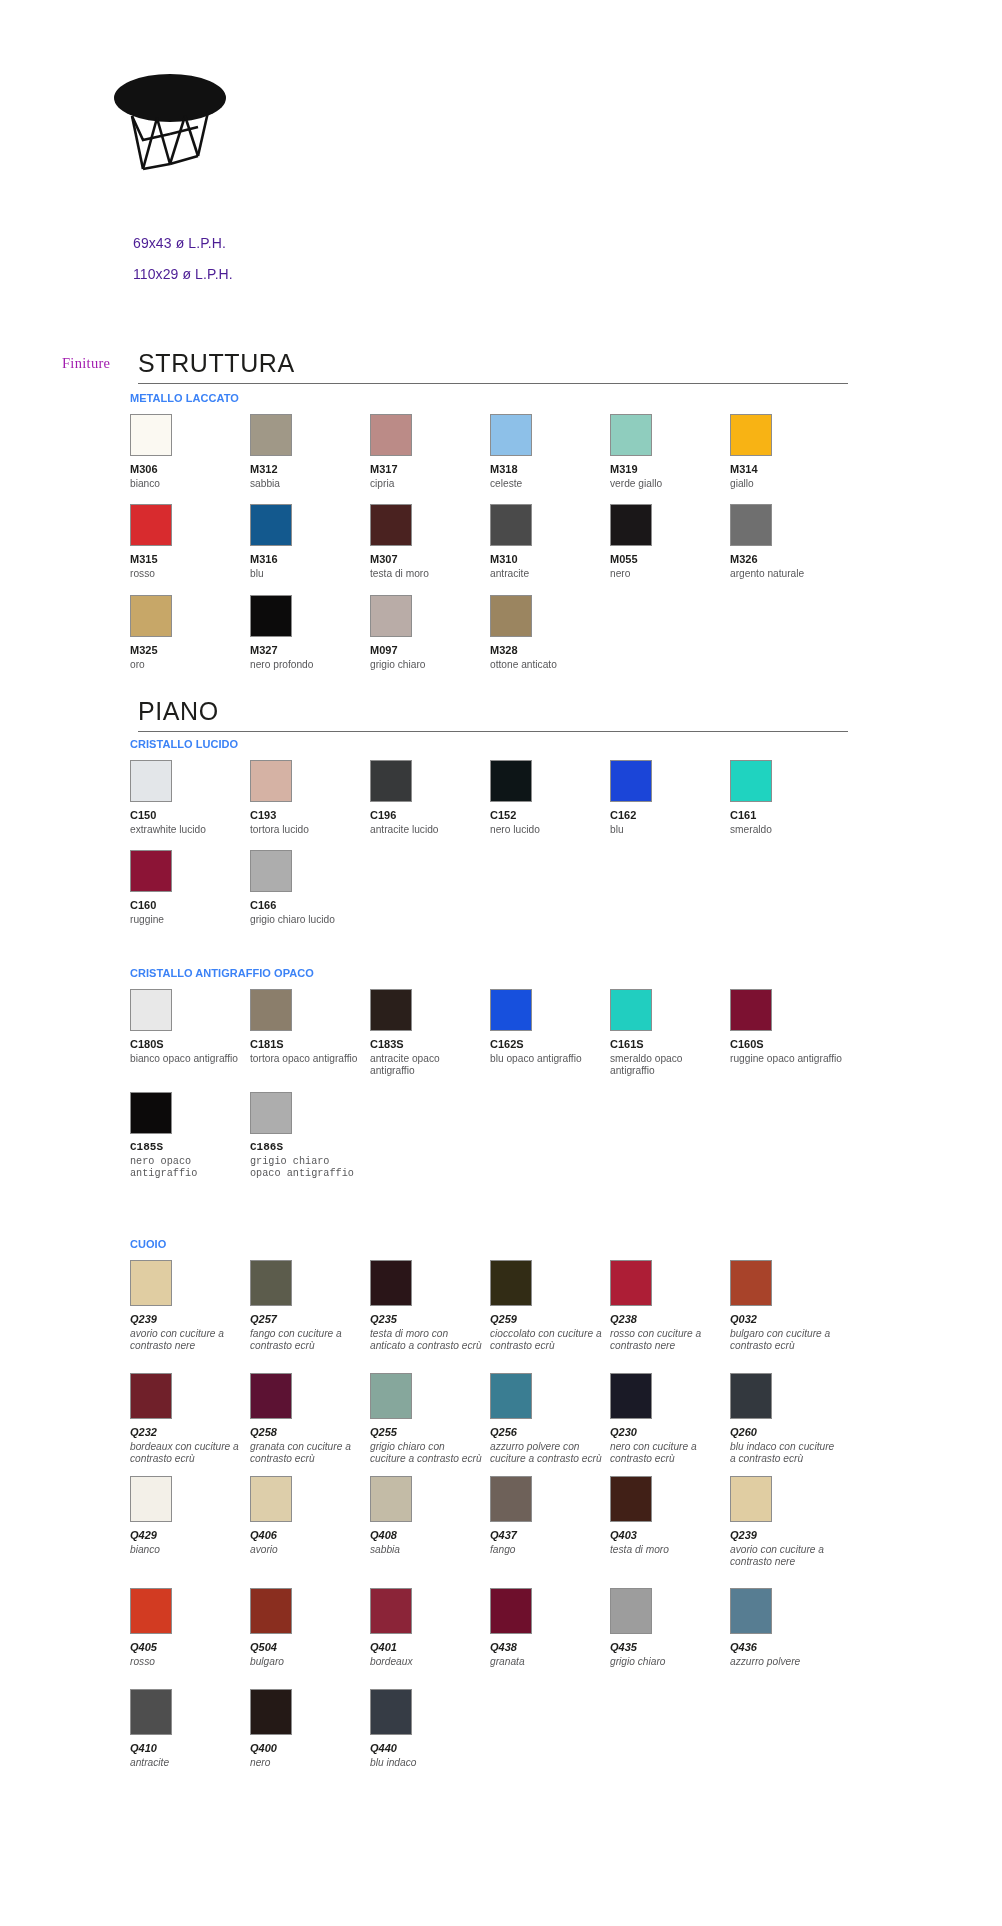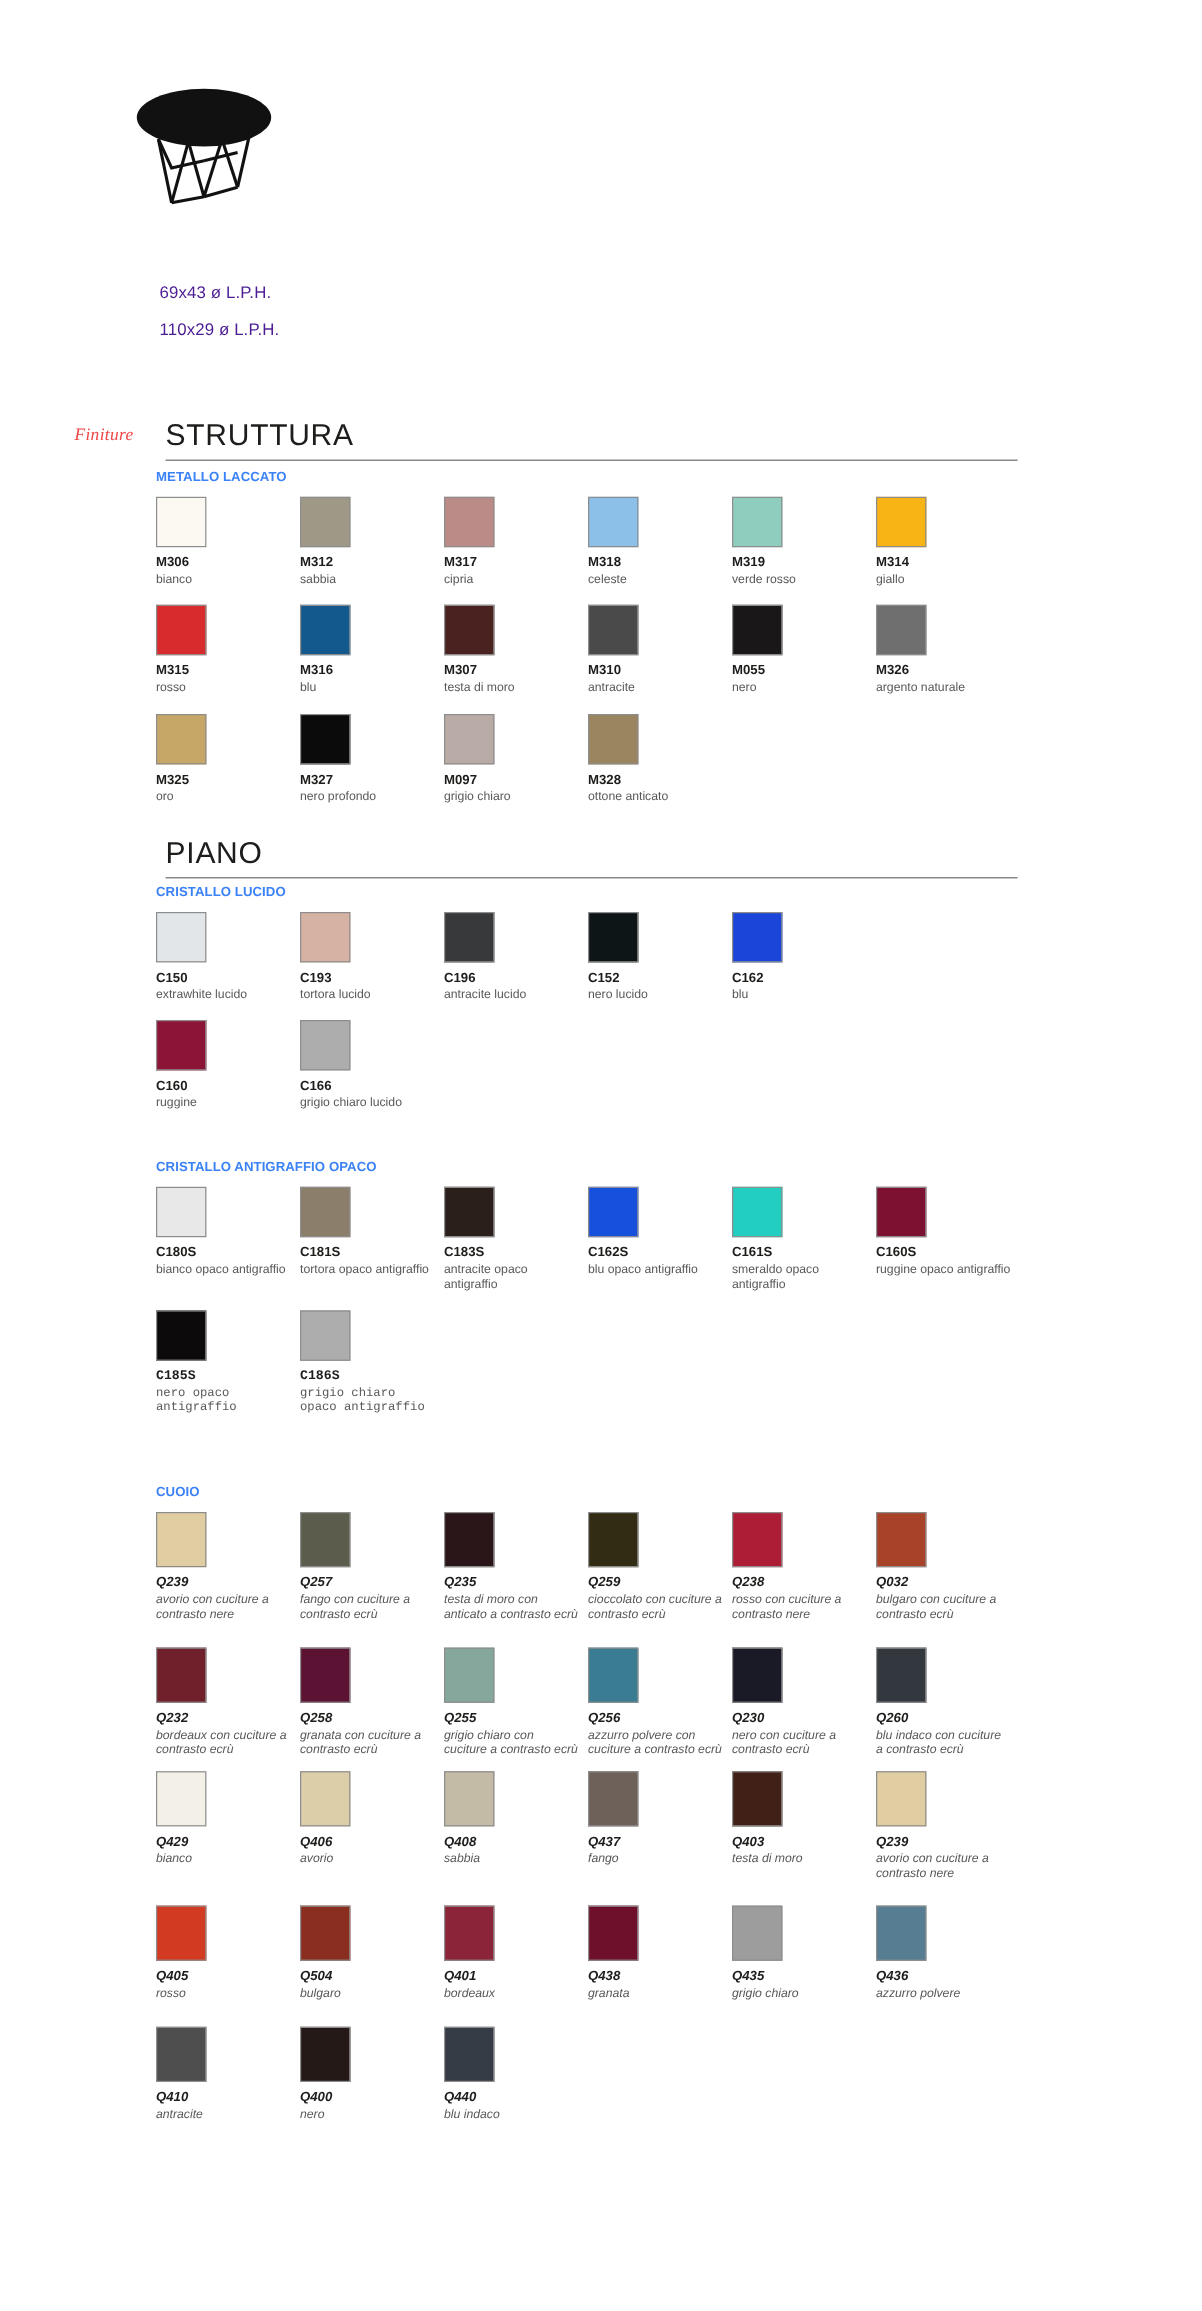--- a/index.html
+++ b/index.html
@@ -59,23 +59,22 @@
   }
   .section-head .rule {
     border-bottom: 1px solid #6d6d6d;
     width: 100%;
   }
   #finiture-label {
     position: absolute;
     left: 62px;
     top: 355px;
     font-family: "Liberation Serif", serif;
-    font-style: italic;
     font-size: 14.5px;
-    color: #ef4444;
+    color: #a21caf;
     letter-spacing: .3px;
   }
   .group-title {
     position: absolute;
     left: 130px;
     font-size: 11px;
     font-weight: bold;
     letter-spacing: .05px;
     color: #3b82f6;
   }
@@ -183,21 +182,21 @@
         <div class="desc">cipria</div>
       </div>
       <div class="swatch-cell">
         <span class="chip metal" style="background: rgb(141, 192, 232);"></span>
         <div class="code">M318</div>
         <div class="desc">celeste</div>
       </div>
       <div class="swatch-cell">
         <span class="chip metal" style="background: rgb(143, 205, 190);"></span>
         <div class="code">M319</div>
-        <div class="desc">verde rosso</div>
+        <div class="desc">verde giallo</div>
       </div>
       <div class="swatch-cell">
         <span class="chip metal" style="background: rgb(248, 179, 20);"></span>
         <div class="code">M314</div>
         <div class="desc">giallo</div>
       </div>
     </div>
     <div class="swatch-row" style="margin-bottom: 14px;">
       <div class="swatch-cell">
         <span class="chip metal" style="background: rgb(216, 43, 46);"></span>
@@ -275,20 +274,25 @@
       <div class="swatch-cell">
         <span class="chip glass" style="background: rgb(13, 21, 23);"></span>
         <div class="code">C152</div>
         <div class="desc">nero lucido</div>
       </div>
       <div class="swatch-cell">
         <span class="chip glass" style="background: rgb(27, 69, 216);"></span>
         <div class="code">C162</div>
         <div class="desc">blu</div>
       </div>
+      <div class="swatch-cell">
+        <span class="chip glass" style="background: rgb(31, 211, 192);"></span>
+        <div class="code">C161</div>
+        <div class="desc">smeraldo</div>
+      </div>
     </div>
     <div class="swatch-row" style="margin-bottom: 14px;">
       <div class="swatch-cell">
         <span class="chip glass" style="background: rgb(140, 20, 54);"></span>
         <div class="code">C160</div>
         <div class="desc">ruggine</div>
       </div>
       <div class="swatch-cell">
         <span class="chip glass" style="background: rgb(173, 173, 173);"></span>
         <div class="code">C166</div>

